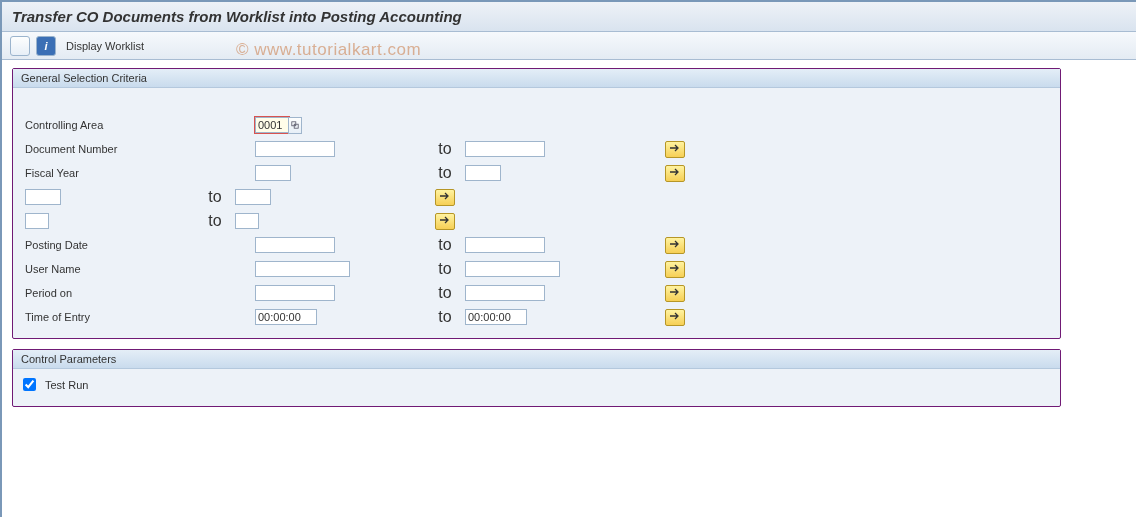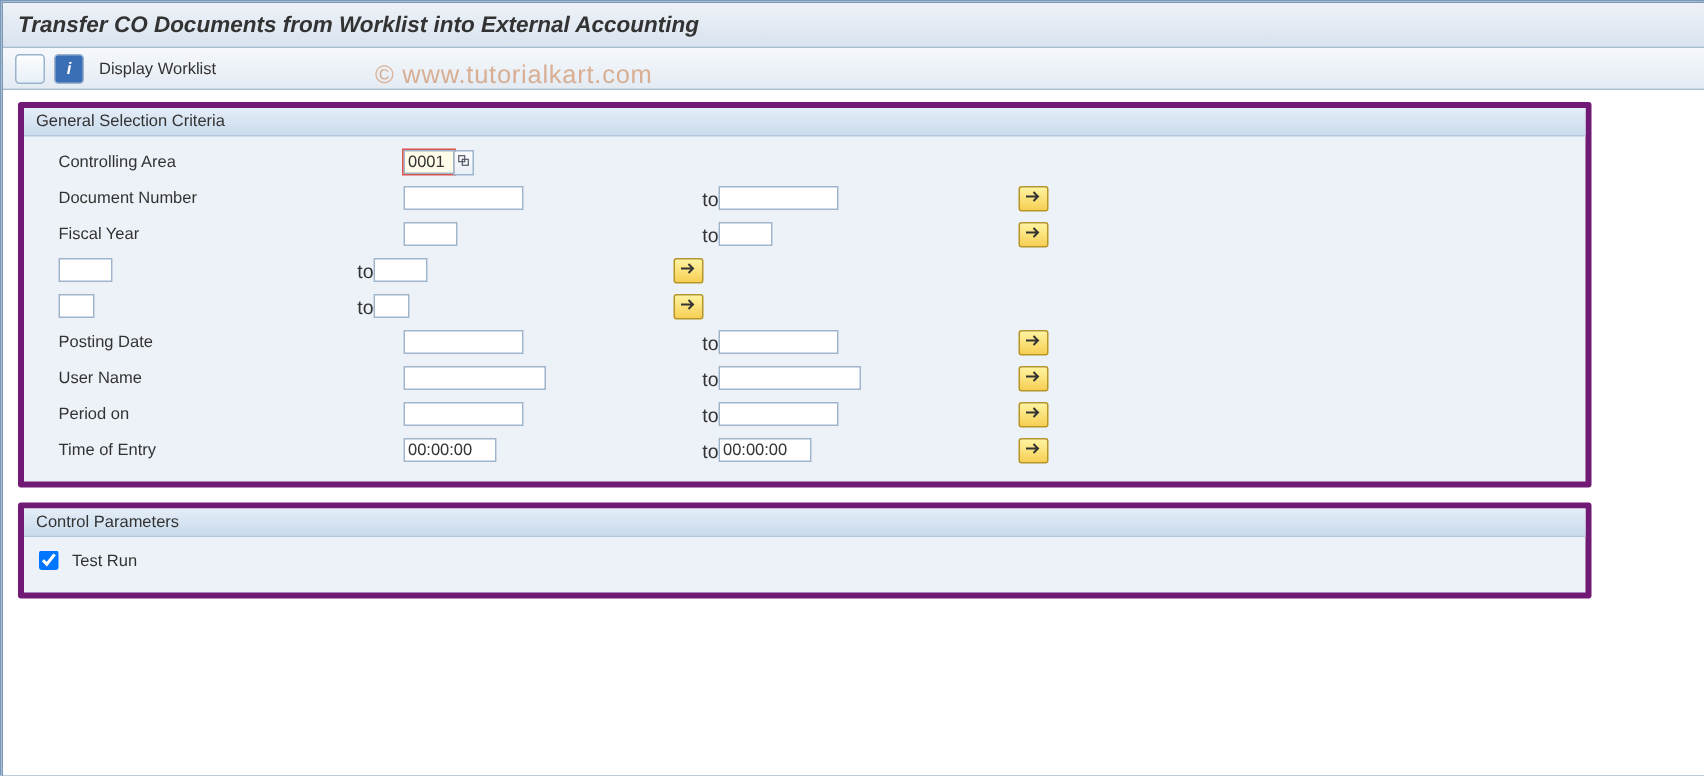--- a/index.html
+++ b/index.html
@@ -42,46 +42,47 @@
   }
   .tb-btn.info {
     background: #3b6fb5; color: #fff; font-weight: bold;
     font-style: italic;
   }
   .tb-link {
     font-size: 11px; color: #333; cursor: pointer; margin-left: 4px;
   }
   .watermark {
     position: absolute;
-    top: 40px; left: 250px;
+    top: 40px; left: 236px;
     font-size: 17px; color: rgba(202,121,66,0.55);
     pointer-events: none;
     font-family: Arial, sans-serif;
     letter-spacing: 0.5px;
   }
   .content {
     padding: 8px 10px;
     position: relative;
   }
   .groupbox {
-    border: 4px solid #701a75;
+    border: 1px solid #701a75;
     border-radius: 2px;
     background: #edf2f8;
     width: 1049px;
     margin-bottom: 10px;
     padding-bottom: 8px;
   }
   .gb-header {
     background: linear-gradient(#e4eef7, #c9dbed);
     border-bottom: 1px solid #b4c8dd;
     padding: 3px 8px;
     font-size: 11px;
   }
   .gb-body {
-    padding: 6px 10px 0 23px;
+    padding: 6px 10px 0 12px;
+    margin-top: 20px;
   }
   .row {
     display: flex; align-items: center;
     height: 22px;
     margin-bottom: 2px;
   }
   .lbl {
     width: 230px;
     font-size: 11px;
   }
@@ -101,22 +102,22 @@
     width: 14px; height: 17px;
     border: 1px solid #9fb5cc;
     background: linear-gradient(#fdfefe, #e7eff7);
     margin-left: -1px;
     display: flex; align-items: center; justify-content: center;
     cursor: pointer;
   }
   .f4 svg { width: 8px; height: 8px; }
   .to-lbl {
     width: 40px;
-    font-size: 13px;
-    text-align: right;
+    font-size: 16px;
+    text-align: center;
   }
   .more-btn {
     width: 20px; height: 17px;
     background: linear-gradient(#fff3a0, #f6cf55);
     border: 1px solid #b69627;
     border-radius: 2px;
     display: flex; align-items: center; justify-content: center;
     cursor: pointer;
   }
   .more-btn svg { width: 12px; height: 10px; }
@@ -126,21 +127,21 @@
   }
   .chk input { width: 13px; height: 13px; }
   
   .col-from { display:flex; align-items:center; width: 170px; }
   .col-to   { display:flex; align-items:center; width: 200px; }
   .col-btn  { display:flex; align-items:center; width: 40px; }
 </style>
 </head>
 <body>
 
-<div class="title-bar">Transfer CO Documents from Worklist into External Accounting</div>
+<div class="title-bar">Transfer CO Documents from Worklist into Posting Accounting</div>
 
 <div class="toolbar">
   <div class="tb-btn" title="Execute">
     <span>
       <svg viewBox="0 0 12 12">
           <circle cx="6" cy="6" r="5" fill="none" stroke="#2e6e2e" stroke-width="1.2"></circle>
           <path d="M6 3v3l2 1" stroke="#2e6e2e" stroke-width="1.2" fill="none"></path>
         </svg>
     </span>
   </div>

